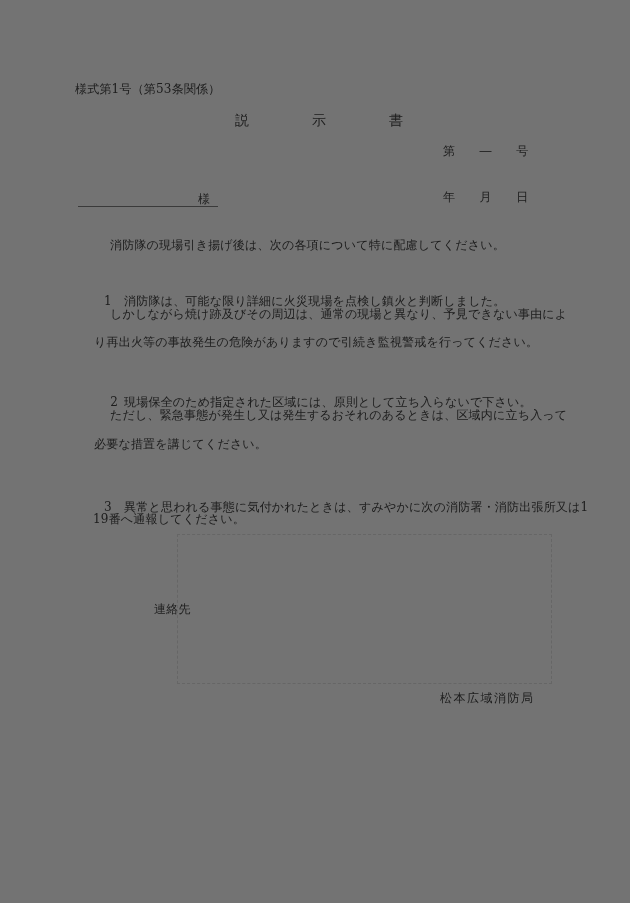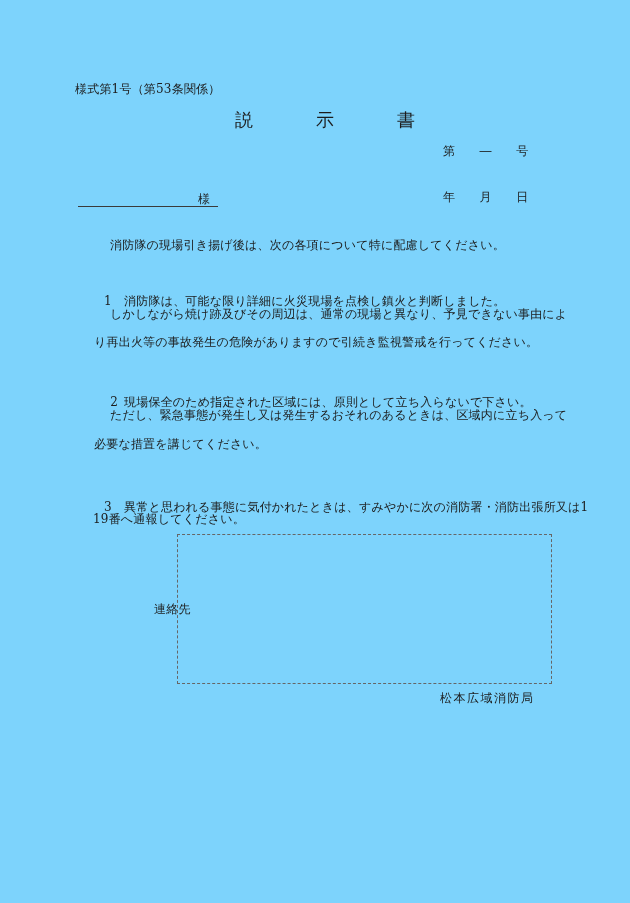--- a/index.html
+++ b/index.html
@@ -5,34 +5,34 @@
   html, body {
     margin: 0;
     padding: 0;
     background: #e8e8e8;
   }
   .page {
     position: relative;
     width: 630px;
     height: 903px;
     margin: 0 auto;
-    background: #7dd3fc;
+    background: #737373;
     font-family: "DejaVu Serif", "Liberation Serif", serif;
     color: #1c1c1c;
     overflow: hidden;
   }
   .ln {
     position: absolute;
     font-size: 12px;
     line-height: 16px;
     white-space: pre;
     letter-spacing: 0.2px;
   }
   .doc-title {
-    font-size: 18px;
+    font-size: 14px;
     letter-spacing: 63px;
   }
   .item-row .marker {
     display: inline-block;
     width: 20px;
   }
   .addressee {
     position: absolute;
     left: 78px;
     top: 191px;

